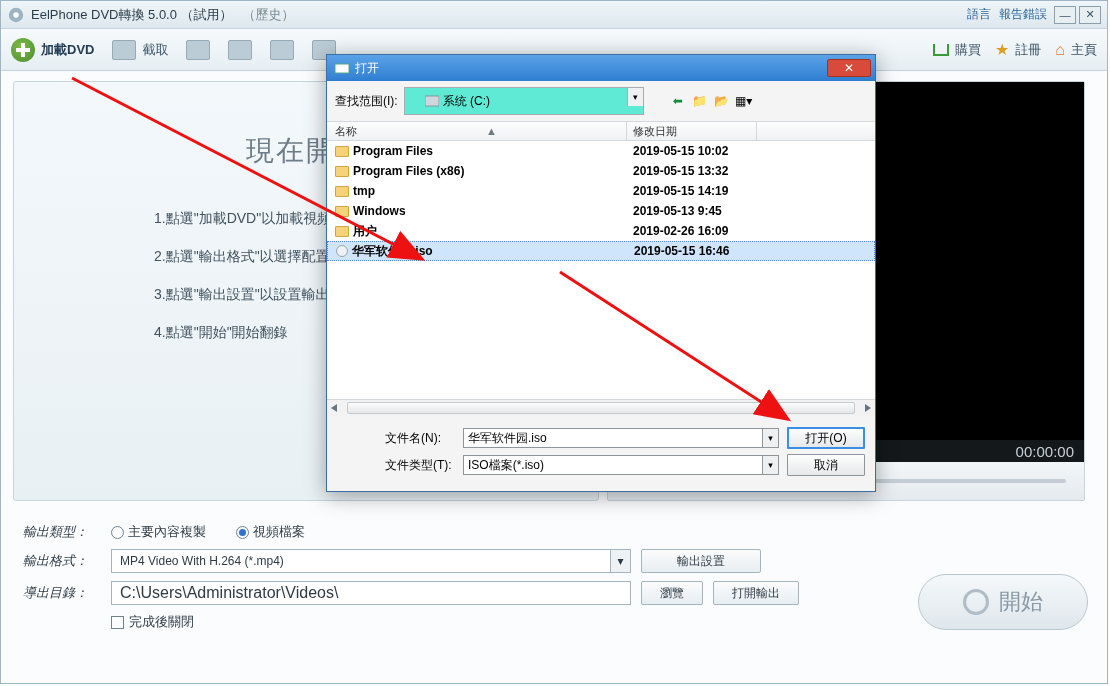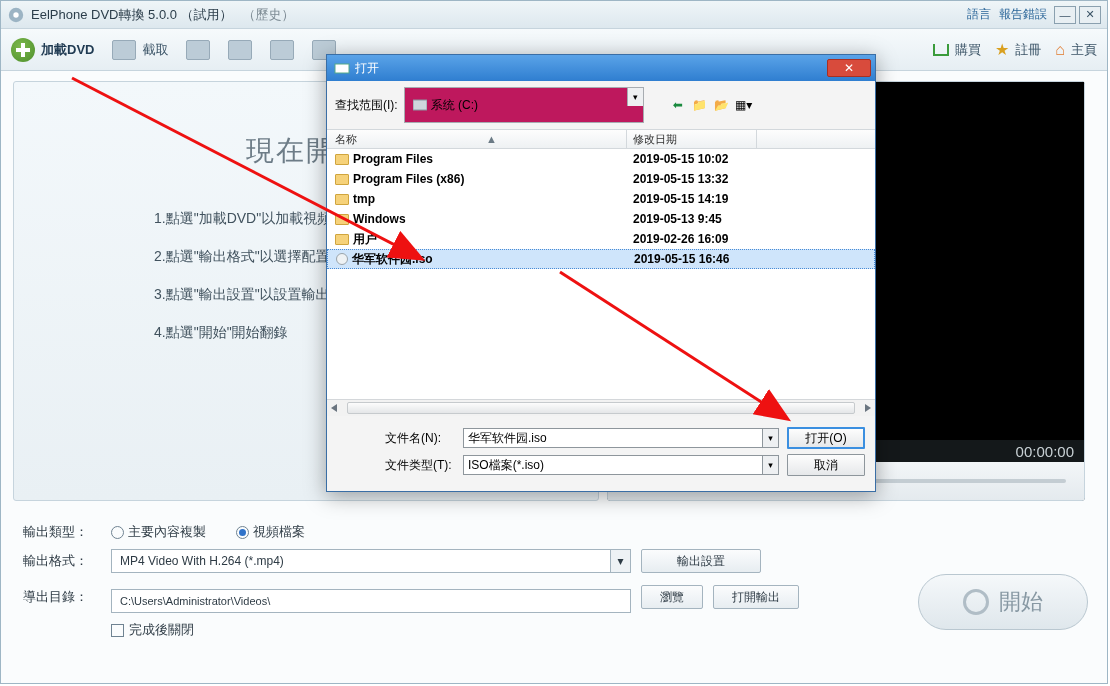--- a/index.html
+++ b/index.html
@@ -33,27 +33,27 @@
 .video-area { flex:1; background:#000;}
 .time-bar { height:22px; background:#14181a; display:flex; align-items:center; justify-content:flex-end; padding:0 10px;}
 .time-bar span{color:#c8d0d4;font-size:15px;}
 .ctrl-bar { height:38px; background:linear-gradient(#f3f6f8,#e4eaee); display:flex; align-items:center; padding:0 10px; gap:10px;}
 .ctrl-bar .vol-ic{width:16px;height:14px;background:#8899a3;clip-path:polygon(0 30%,40% 30%,70% 0,70% 100%,40% 70%,0 70%);}
 .ctrl-bar .slider{flex:1;height:4px;background:#c4cdd3;border-radius:2px;position:relative;margin:0 8px;}
 .ctrl-bar .slider .dot{position:absolute;left:15%;top:-4px;width:12px;height:12px;border-radius:50%;background:#fff;border:1px solid #9aa8b0;}
 
 .bottom { padding: 8px 16px 10px 22px;}
 .row { display:flex; align-items:center; margin:8px 0; font-size:13px; color:#2e3b45;}
-.row .lbl{width:88px;}
+.row .lbl{width:88px;font-style:italic;}
 .radio{display:inline-flex;align-items:center;margin-right:30px;gap:4px;}
 .radio .dot{width:13px;height:13px;border:1px solid #6f8392;border-radius:50%;display:inline-block;position:relative;}
 .radio.sel .dot::after{content:"";position:absolute;inset:2px;border-radius:50%;background:#2f72c9;}
 .combo{display:flex;align-items:center;border:1px solid #a4b4bf;background:#fff;height:24px;width:520px;padding:0 4px 0 8px;font-size:12px;position:relative;}
 .combo .dd{position:absolute;right:0;top:0;width:20px;height:22px;border-left:1px solid #a4b4bf;background:#eef2f5;display:flex;align-items:center;justify-content:center;}
-.txt{border:1px solid #a4b4bf;background:#fff;height:24px;width:520px;padding:0 8px;font-size:11px;display:flex;align-items:center;margin-top:8px;}
+.txt{border:1px solid #a4b4bf;background:#fff;height:24px;width:520px;padding:0 8px;font-size:16px;display:flex;align-items:center;}
 .btn-m{border:1px solid #a4b4bf;background:linear-gradient(#fbfcfd,#e7edf1);height:24px;padding:0 18px;font-size:12px;margin-left:10px;border-radius:2px;display:inline-flex;align-items:center;}
 .checkbox{width:13px;height:13px;border:1px solid #6f8392;display:inline-block;margin-right:5px;}
 .start-btn{position:absolute;right:22px;bottom:56px;width:170px;height:56px;border-radius:28px;background:linear-gradient(#f5f8fa,#dfe7ec);border:1px solid #b9c7d0;display:flex;align-items:center;justify-content:center;gap:10px;font-size:22px;color:#8798a3;}
 .start-btn .ic{width:26px;height:26px;border:3px solid #b0bdc6;border-radius:50%;position:relative;}
 
 
 .dialog{position:absolute;left:326px;top:54px;width:550px;height:438px;background:#f4f4f4;border:1px solid #3a6ea5;box-shadow:0 4px 20px rgba(0,0,0,.35);}
 .dlg-title{height:26px;background:linear-gradient(#5aa3e8,#2f7ed0);display:flex;align-items:center;padding:0 4px;font-size:12px;color:#fff;}
 .dlg-title .ic{width:16px;height:16px;margin:0 5px 0 3px;}
 .dlg-close{margin-left:auto;width:44px;height:18px;background:#d84b3c;border:1px solid #a92f22;border-radius:2px;display:flex;align-items:center;justify-content:center;color:#fff;font-size:12px;}
@@ -61,21 +61,21 @@
 .dlg-side{width:94px;background:#f3f3f3;border-right:1px solid #dcdcdc;padding:4px 0;}
 .side-item{text-align:center;font-size:11px;color:#333;padding:6px 0 8px 0;}
 .side-item .ic{width:36px;height:30px;margin:0 auto 3px auto;}
 .ic-recent{background:linear-gradient(#f6d889,#e8b548);border-radius:3px;}
 .ic-desktop{background:#4a7fc6;border:1px solid #2c5a9e;}
 .ic-docs{background:#f6d889;border:1px solid #d6a842;border-radius:2px;}
 .ic-pc{background:#6b7a85;border:1px solid #4d5a63;}
 .ic-wps{background:#fff;border:2px solid #3b8fe0;border-radius:50%;width:30px;height:30px;}
 .dlg-main{flex:1;display:flex;flex-direction:column;}
 .look-row{display:flex;align-items:center;padding:6px 8px;font-size:12px;gap:6px;}
-.look-row .comb{flex:1;height:36px;border:1px solid #a7acb1;background:#be185d;display:flex;align-items:center;padding:0 8px;position:relative;max-width:240px;}
+.look-row .comb{flex:1;height:28px;border:1px solid #a7acb1;background:#5eead4;display:flex;align-items:center;padding:0 20px;position:relative;max-width:240px;}
 .look-row .comb .dd{position:absolute;right:0;top:0;width:16px;height:18px;border-left:1px solid #a7acb1;background:#eef0f2;display:flex;align-items:center;justify-content:center;font-size:9px;}
 .look-row .nav-ic{width:16px;height:16px;display:inline-flex;align-items:center;justify-content:center;}
 .file-header{display:flex;background:linear-gradient(#fdfdfd,#eef1f3);border:1px solid #d3d8dc;border-left:none;border-right:none;height:20px;font-size:11px;color:#333;}
 .file-header .c1{width:300px;padding-left:8px;border-right:1px solid #d3d8dc;display:flex;align-items:center;}
 .file-header .c2{width:130px;padding-left:6px;border-right:1px solid #d3d8dc;display:flex;align-items:center;}
 .file-list{flex:1;background:#fff;overflow:auto;font-size:12px;font-weight:bold;}
 .file-row{display:flex;height:20px;align-items:center;}
 .file-row .c1{width:300px;padding-left:8px;display:flex;align-items:center;gap:4px;}
 .file-row .c2{width:130px;padding-left:6px;}
 .file-row.sel{background:#cfe5fb;border:1px dotted #4a8cd6;}

